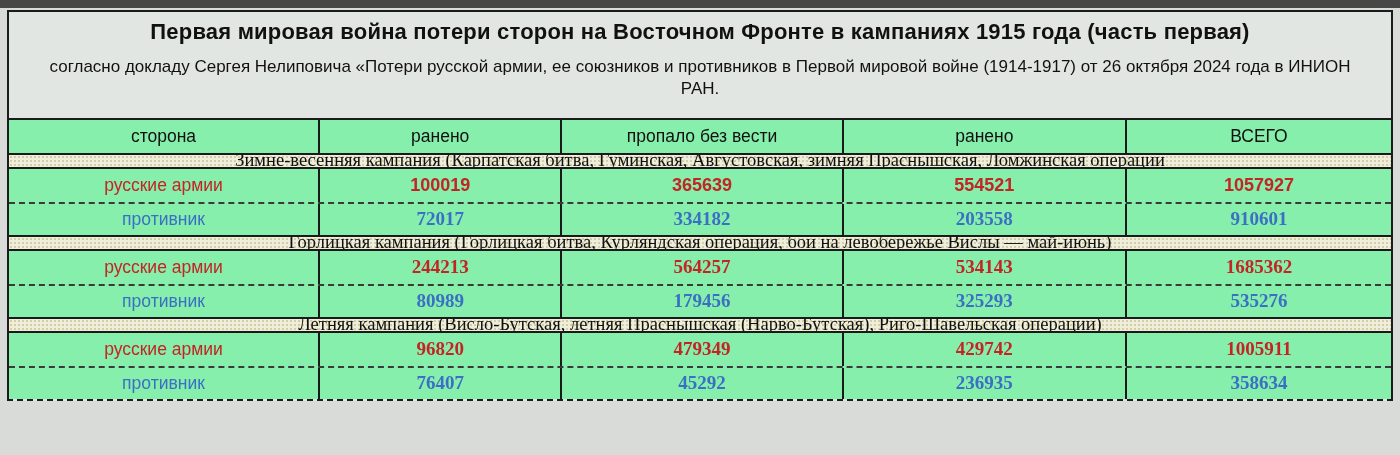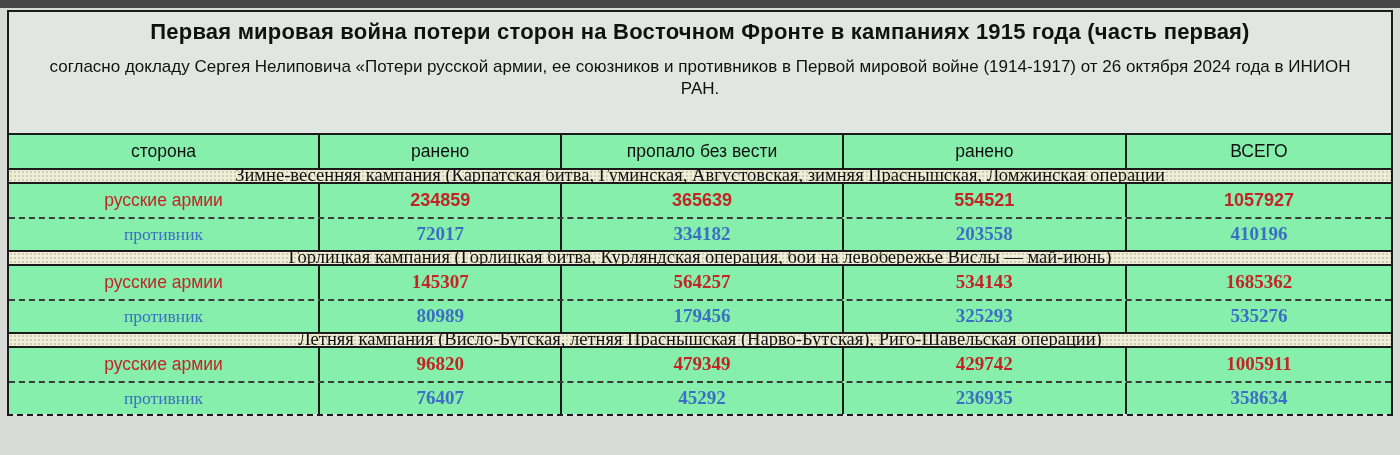--- a/index.html
+++ b/index.html
@@ -17,21 +17,21 @@
   .table-frame {
     margin: 2px 7px 0 7px;
     width: 1386px;
     border: 2px solid #1b1b1b;
     border-bottom-style: dashed;
     background: #e2e6e2;
   }
   
   .title-block {
     text-align: center;
-    padding: 7px 30px 21px 30px;
+    padding: 7px 30px 6px 30px;
     border-bottom: 2px solid #1b1b1b;
     background: #e2e6e2;
   }
   .main-title {
     font-size: 22px;
     font-weight: bold;
     letter-spacing: 0.2px;
     margin-bottom: 6px;
   }
   .sub-title {
@@ -76,21 +76,21 @@
   }
   .data-row { height: 33px; }
   .data-row + .data-row { border-top: 2px dashed #3a3a3a; }
   .side-cell { font-size: 17.5px; }
   .num-cell {
     font-family: "Liberation Serif", "DejaVu Serif", serif;
     font-weight: bold;
     font-size: 19px;
   }
   .russian .cell { color: var(--russian-color, #c32424); }
-  .opponent .cell { color: var(--opponent-color, #3a6fc4); font-family: Liberation Serif, serif; }
+  .opponent .cell { color: var(--opponent-color, #3a6fc4); }
   
   #campaigns .campaign:first-child .data-row:nth-child(2) .num-cell {
     font-family: "Liberation Sans", "DejaVu Sans", sans-serif;
     font-size: 18px;
   }
 </style>
 </head>
 <body>
 
 <div class="top-strip"></div>
@@ -108,38 +108,38 @@
       <div class="cell head-cell">пропало без вести</div>
       <div class="cell head-cell">ранено</div>
       <div class="cell head-cell">ВСЕГО</div>
     </div>
 
   <div id="campaigns">
       <div class="campaign">
         <div class="section-header">Зимне-весенняя кампания (Карпатская битва, Гуминская, Августовская, зимняя Праснышская, Ломжинская операции</div>
         <div class="grid-row data-row russian">
           <div class="cell side-cell">русские армии</div>
-          <div class="cell num-cell">234859</div>
+          <div class="cell num-cell">100019</div>
           <div class="cell num-cell">365639</div>
           <div class="cell num-cell">554521</div>
           <div class="cell num-cell">1057927</div>
         </div>
         <div class="grid-row data-row opponent">
           <div class="cell side-cell">противник</div>
           <div class="cell num-cell">72017</div>
           <div class="cell num-cell">334182</div>
           <div class="cell num-cell">203558</div>
-          <div class="cell num-cell">410196</div>
+          <div class="cell num-cell">910601</div>
         </div>
       </div>
       <div class="campaign">
         <div class="section-header">Горлицкая кампания (Горлицкая битва, Курляндская операция, бои на левобережье Вислы — май-июнь)</div>
         <div class="grid-row data-row russian">
           <div class="cell side-cell">русские армии</div>
-          <div class="cell num-cell">145307</div>
+          <div class="cell num-cell">244213</div>
           <div class="cell num-cell">564257</div>
           <div class="cell num-cell">534143</div>
           <div class="cell num-cell">1685362</div>
         </div>
         <div class="grid-row data-row opponent">
           <div class="cell side-cell">противник</div>
           <div class="cell num-cell">80989</div>
           <div class="cell num-cell">179456</div>
           <div class="cell num-cell">325293</div>
           <div class="cell num-cell">535276</div>

